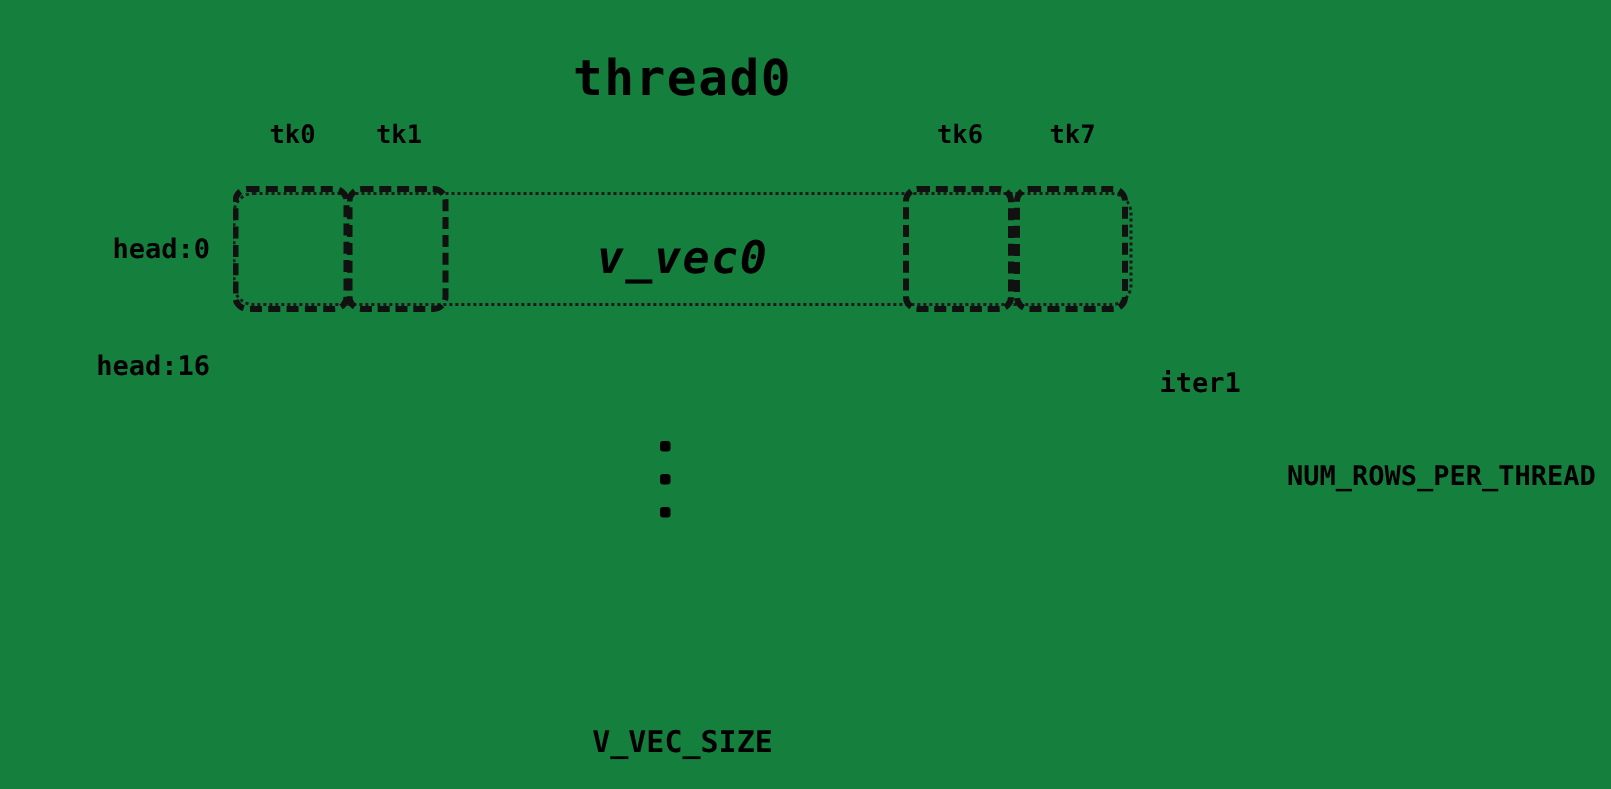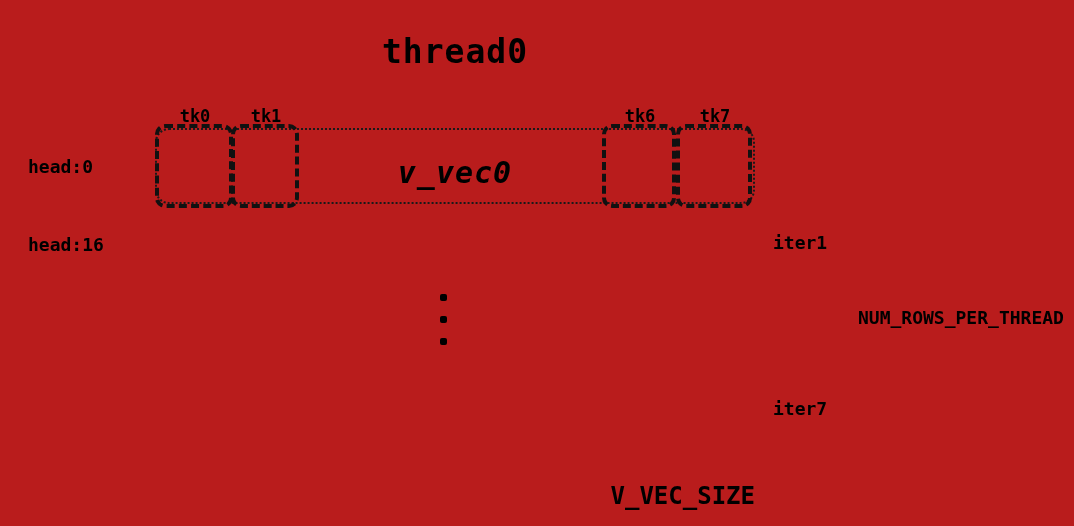--- a/index.html
+++ b/index.html
@@ -4,37 +4,37 @@
 <style>
   html, body {
     margin: 0;
     padding: 0;
     background: #ffffff;
   }
   .canvas {
     position: relative;
     width: 1074px;
     height: 526px;
-    background: #b91c1c;
+    background: #15803d;
     font-family: "DejaVu Sans Mono", "Liberation Mono", monospace;
     color: #000000;
     overflow: hidden;
   }
   .abs { position: absolute; }
 
   .title {
     left: 155px; top: 32px; width: 600px;
     text-align: center;
     font-size: 33px;
     font-weight: bold;
     letter-spacing: 1px;
   }
 
   .tk-label {
-    top: 106px; height: 22px;
+    top: 80px; height: 22px;
     text-align: center;
     font-size: 17px;
     font-weight: bold;
   }
 
   .vec-row {
     left: 155px; width: 600px;
     border: 2px dotted #1a1a1a;
     border-radius: 14px;
     box-sizing: border-box;
@@ -53,21 +53,21 @@
   .tk-box {
     top: 124px; height: 84px;
     border: 4px dashed #111111;
     border-radius: 10px;
     box-sizing: border-box;
     background: transparent;
   }
 
   .head-label {
     left: 28px; width: 112px;
-    text-align: left;
+    text-align: right;
     font-size: 18px;
     font-weight: bold;
   }
   .iter-label {
     left: 773px; width: 120px;
     text-align: left;
     font-size: 18px;
     font-weight: bold;
   }
 
@@ -86,22 +86,22 @@
 
   .num-rows-label {
     left: 812px; top: 307px; width: 260px;
     font-size: 18px;
     font-weight: bold;
     margin-left: 46px;
   }
 
   .vvecsize-label {
     left: 155px; top: 482px; width: 600px;
-    text-align: right;
-    font-size: 24px;
+    text-align: center;
+    font-size: 20px;
     font-weight: bold;
   }
 </style>
 </head>
 <body>
 
 <div class="canvas">
 
   <div class="abs title">thread0</div>
 
@@ -117,22 +117,21 @@
 
 
   <div class="abs tk-box" style="left:155px;width:78px"></div>
   <div class="abs tk-box" style="left:231px;width:68px"></div>
   <div class="abs tk-box" style="left:602px;width:74px"></div>
   <div class="abs tk-box" style="left:676px;width:76px"></div>
 
   <div class="abs head-label" style="top:156px">head:0</div>
   <div class="abs head-label" style="top:234px">head:16</div>
 
-  <div class="abs iter-label" style="top:232px">iter1</div>
-  <div class="abs iter-label" style="top:398px">iter7</div>
+  <div class="abs iter-label" style="top:245px">iter1</div>
 
   <div class="abs ellipsis">
     <div class="dot"></div>
     <div class="dot"></div>
     <div class="dot"></div>
   </div>
 
   <div class="abs num-rows-label">NUM_ROWS_PER_THREAD</div>
 
   <div class="abs vvecsize-label">V_VEC_SIZE</div>

